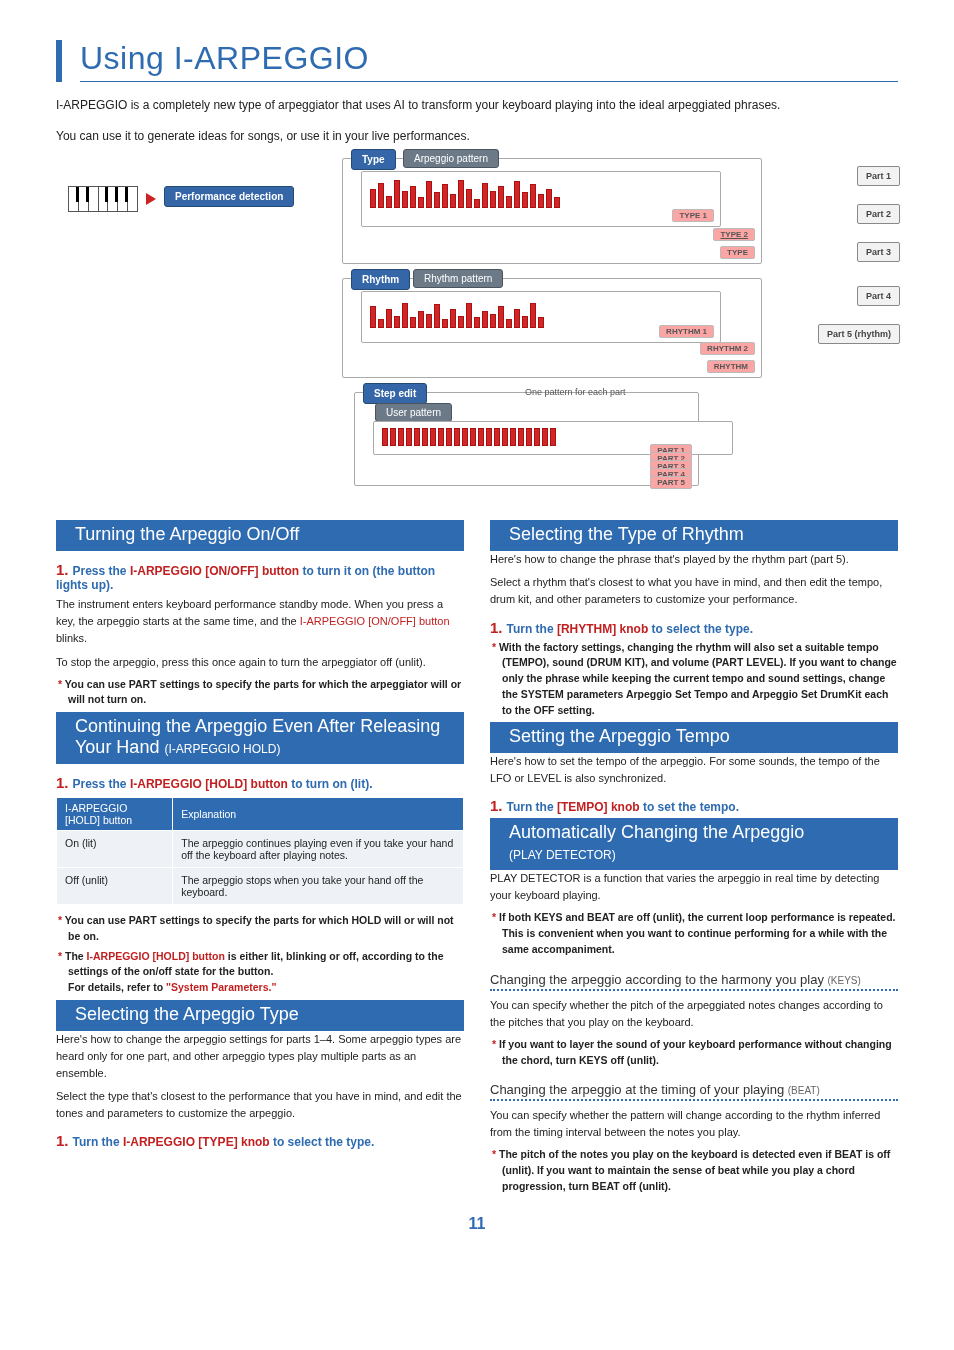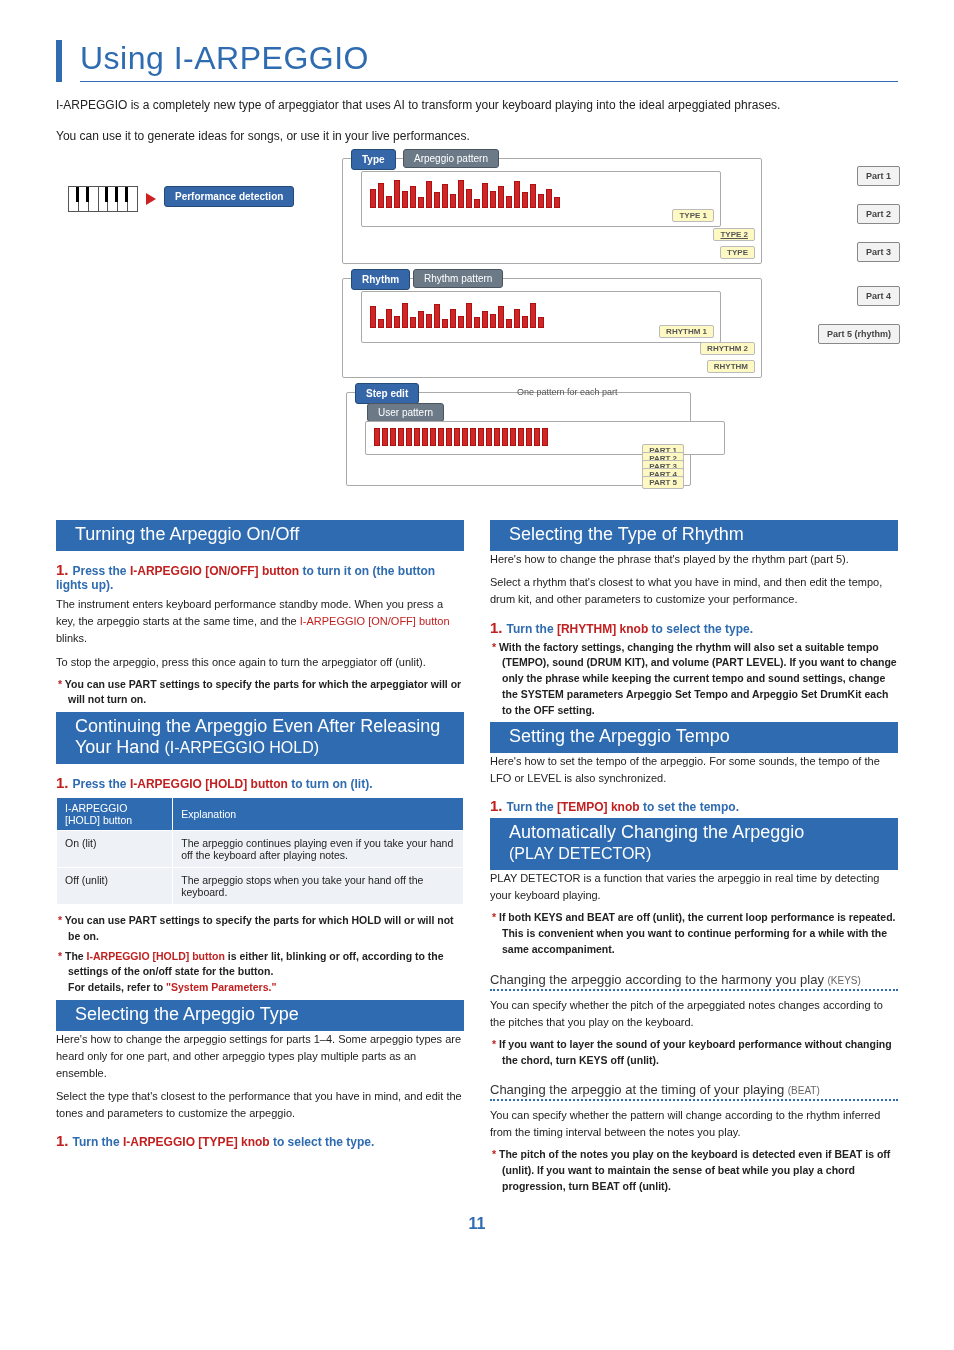--- a/index.html
+++ b/index.html
@@ -13,25 +13,25 @@
   .kbd div { flex:1; border-right:1px solid #555; background:#fff; position:relative;}
   .kbd div:last-child{border-right:none;}
   .kbd div.b::after{content:"";position:absolute;right:-2px;top:0;width:4px;height:60%;background:#000;}
   .arrow-right { display:inline-block; width:0;height:0;border-top:6px solid transparent;border-bottom:6px solid transparent;border-left:10px solid #c22; position:absolute; }
   .lbl-badge { background:#3466a8;color:#fff;font-size:10px;font-weight:bold;padding:4px 10px;border-radius:3px;display:inline-block;border:1px solid #234a75; position:absolute;}
   .lbl-sub { background:#6c7a88;color:#fff;font-size:10px;padding:3px 10px;border-radius:3px;display:inline-block;border:1px solid #4a5560; position:absolute;}
   .sec-box { border:1px solid #aaa; position:absolute; background:#fff; border-radius:2px;}
   .part-box { position:absolute; right:-40px; border:1px solid #888;background:#f2f2f2;font-size:9px;font-weight:bold;padding:4px 8px;border-radius:2px;color:#444;}
   .bars { display:flex;align-items:flex-end;height:40px;gap:2px;padding:4px 8px; }
   .bars span{display:block;width:6px;background:#d02626;border:1px solid #a11;}
-  .tag { position:absolute;right:6px;bottom:4px;background:#fef9c3;border:1px solid #bbb;font-size:8px;font-weight:bold;padding:1px 6px;color:#555;border-radius:2px;}
+  .tag { position:absolute;right:6px;bottom:4px;background:#fca5a5;border:1px solid #bbb;font-size:8px;font-weight:bold;padding:1px 6px;color:#555;border-radius:2px;}
   .cols { display:flex; gap:26px; }
   .col { flex:1; }
   .sec-head { background:#2e6bb0; color:#fff; font-size:18px; padding:4px 10px 6px 10px; font-weight:400; border-left:9px solid #fff0; }
-  .sec-head .sub { font-size:16px; }
+  .sec-head .sub { font-size:12px; }
   .num-step { color:#c22020; font-weight:bold; font-size:15px; margin-right:4px; }
   .step { color:#2e6bb0; font-weight:bold; font-size:12px; margin:10px 0 4px 0; }
   .step .hi { color:#c22020; }
   .body-txt { font-size:11px; line-height:1.55; margin-bottom:6px; }
   .body-txt .hi { color:#c22020; }
   .note { font-size:10.5px; line-height:1.5; margin:4px 0 4px 12px; text-indent:-10px; }
   .note::before { content:"*  "; color:#c22020; font-weight:bold;}
   .note .hi { color:#c22020; }
   table.hold { width:100%; border-collapse:collapse; margin:6px 0 8px 0; font-size:10.5px; }
   table.hold th { background:#2e6bb0;color:#fff;font-weight:normal;text-align:left;padding:4px 8px;border:1px solid #fff;}
@@ -131,21 +131,21 @@
             <span style="height:35%"></span>
           </div>
         <span class="tag">RHYTHM 1</span>
       </div>
       <span class="tag" style="bottom:22px;">RHYTHM 2</span>
       <span class="tag">RHYTHM</span>
     </div>
     <div class="part-box" style="top:128px;right:-2px;">Part 4</div>
     <div class="part-box" style="top:166px;right:-2px;">Part 5 (rhythm)</div>
 
-    <div class="sec-box" style="top:234px;left:278px;width:345px;height:94px;text-align:center;">
+    <div class="sec-box" style="top:234px;left:286px;width:345px;height:94px;text-align:center;">
       <span class="lbl-badge" style="top:-10px;left:8px;">Step edit</span>
       <span style="position:absolute;top:-6px;left:170px;font-size:9px;color:#555;">One pattern for each part</span>
       <span class="lbl-sub" style="top:10px;left:20px;">User pattern</span>
       <div class="sec-box" style="top:28px;left:18px;width:360px;height:34px;">
         <div class="bars" style="height:28px;">
             <span style="height:90%"></span>
             <span style="height:90%"></span>
             <span style="height:90%"></span>
             <span style="height:90%"></span>
             <span style="height:90%"></span>

